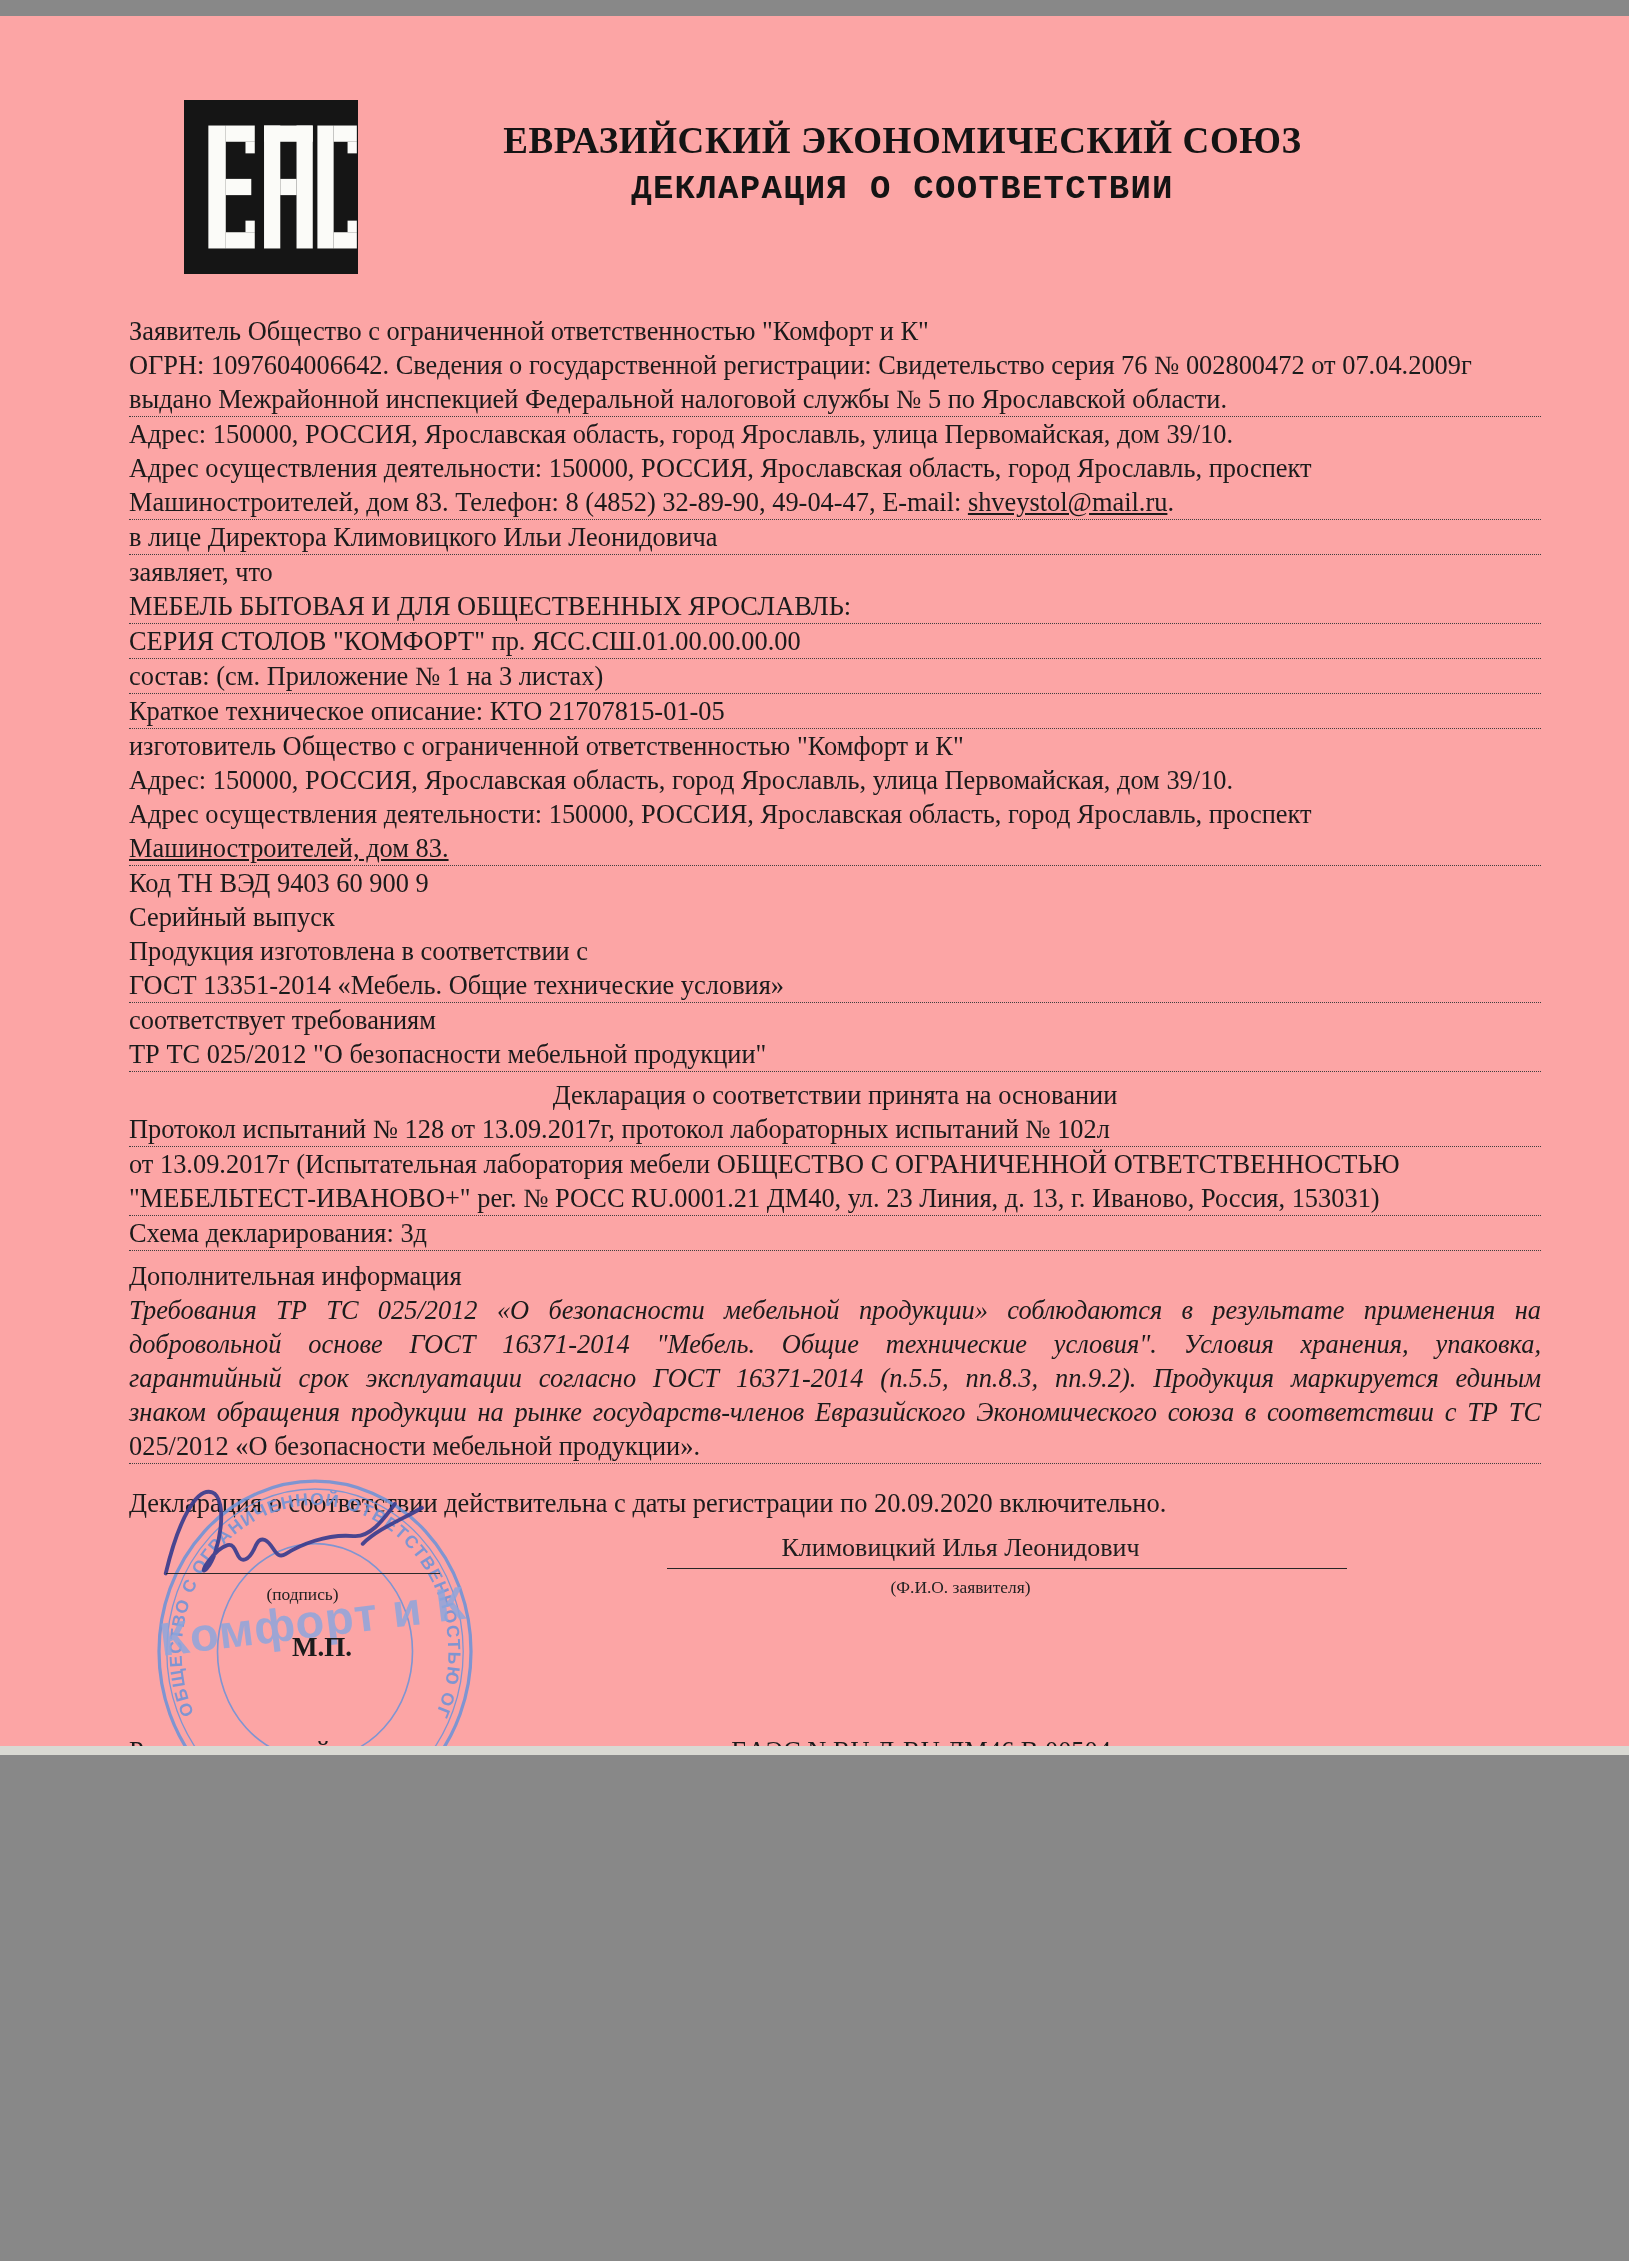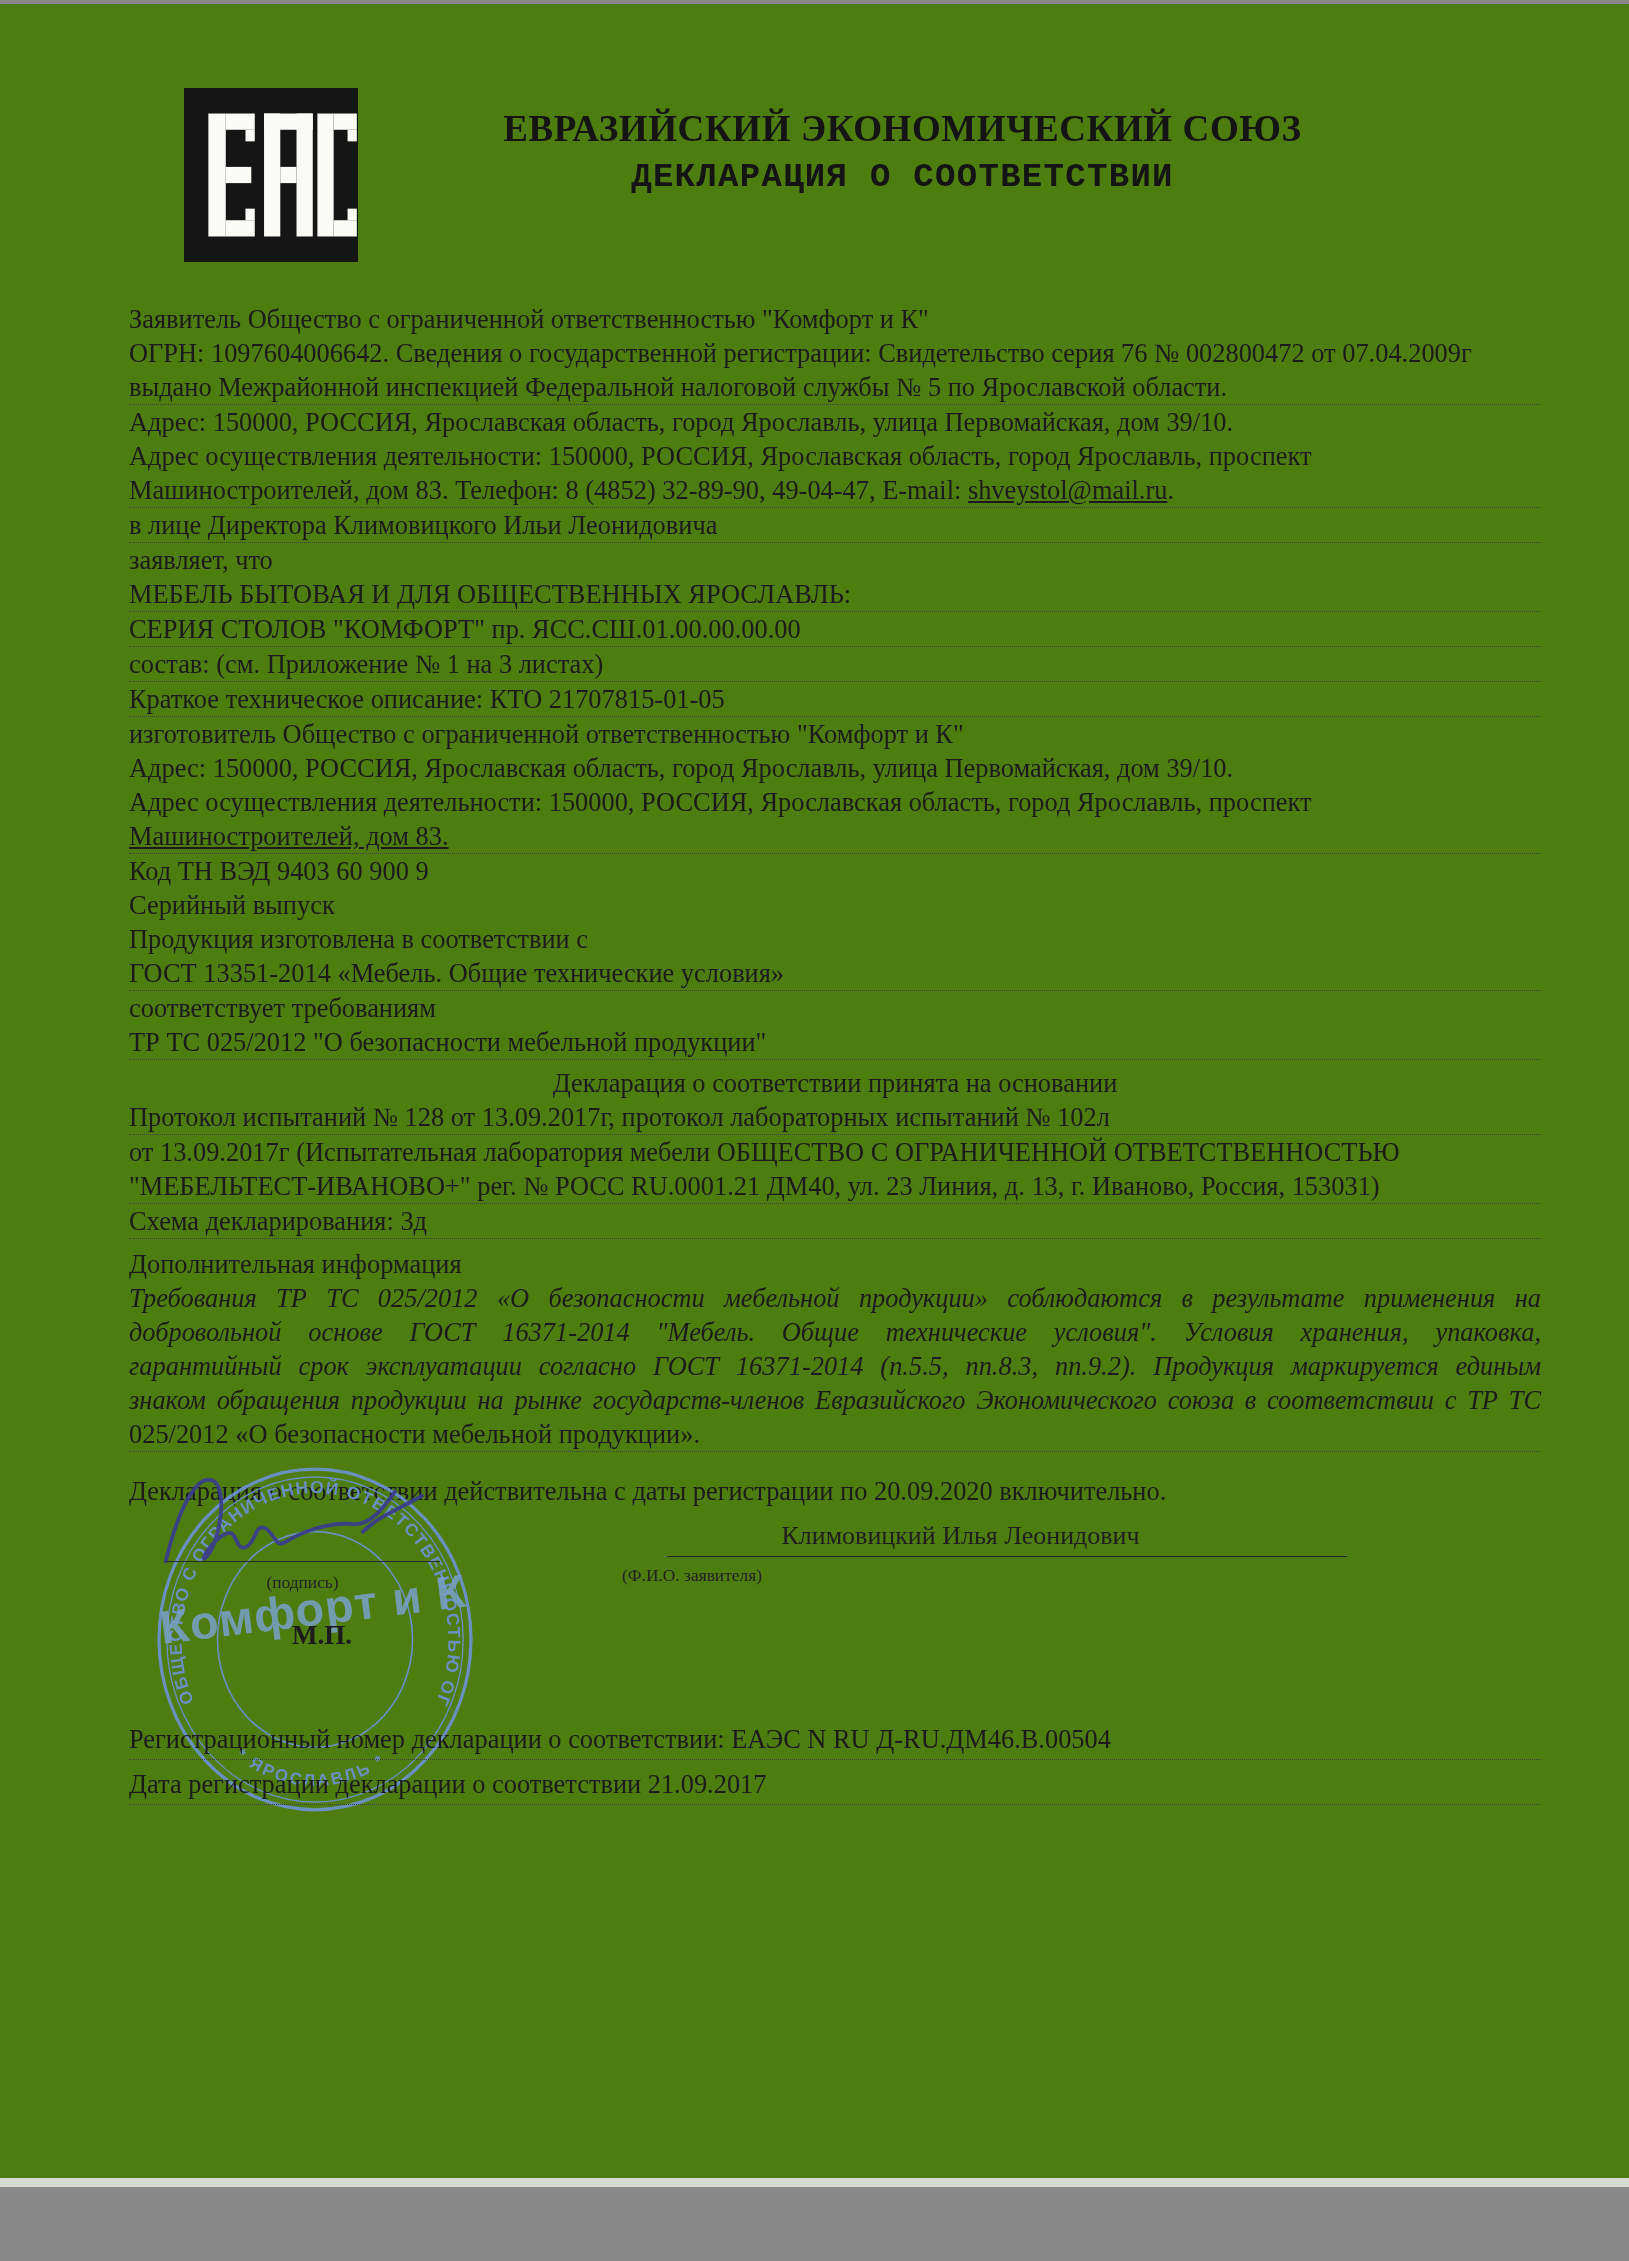--- a/index.html
+++ b/index.html
@@ -1,18 +1,18 @@
 <!DOCTYPE html>
 <html style="font-size:10.3px"><head>
 <meta charset="utf-8">
 <style>
   html,body{margin:0;padding:0;background:#888;}
   .page{
-    position:relative;width:1630px;height:2183px;margin:4px auto;
-    background:#4d7c0f;overflow:hidden;
+    position:relative;width:1630px;height:1739px;margin:16px auto;
+    background:#fca5a5;overflow:hidden;
     font-family:"Liberation Serif","DejaVu Serif",serif;color:#1b1b1b;
   }
   
   .eac-logo{position:absolute;left:184px;top:84px;width:174px;height:174px;}
   .title{position:absolute;left:277px;top:103px;width:1251px;text-align:center;font-weight:bold;color:#141414;}
   .t1{font-size:37px;letter-spacing:0.6px;}
   .t2{font-size:34px;margin-top:7.7px;letter-spacing:1.3px;font-family:Liberation Mono, monospace;}
   
   .doc-body{position:absolute;left:129px;top:298px;width:1412px;}
   .line{font-size:26.4px;line-height:34px;white-space:normal;}
@@ -22,21 +22,21 @@
   .u{text-decoration:underline;}
   
   .sig-block{position:absolute;left:129px;top:1460px;width:1412px;height:361px;}
   .stamp-svg{position:absolute;left:23px;top:0;width:326px;height:351px;opacity:.88;}
   .ink-svg{position:absolute;left:26px;top:6.4px;width:297px;height:103px;}
   .sig-line{position:absolute;left:37px;top:97px;width:274px;border-top:1.9px solid #2a2a2a;}
   .sig-caption{position:absolute;left:106px;top:108px;width:135px;text-align:center;font-size:17.4px;color:#222;}
   .mp-label{position:absolute;left:146px;top:156px;width:77px;text-align:right;font-size:27px;font-weight:bold;color:#1b1b1b;}
   .fio-name{position:absolute;left:493px;top:57px;width:677px;text-align:center;font-size:26px;color:#1e1e1e;}
   .fio-line{position:absolute;left:538px;top:92px;width:680px;border-top:1.9px solid #262626;}
-  .fio-caption{position:absolute;left:493px;top:101px;width:677px;font-size:17.4px;color:#222;}
+  .fio-caption{position:absolute;left:493px;top:101px;width:677px;text-align:center;font-size:17.4px;color:#222;}
   
   .doc-footer{position:absolute;left:129px;top:1716px;width:1412px;}
   .doc-footer .line{line-height:39px;margin-bottom:5.2px;}
   
   .scan-band{position:absolute;left:0;bottom:0;width:100%;height:9px;background:#d9d9d3;}
   .smudge1{position:absolute;left:709px;top:2228px;width:71px;height:13px;background:#b9b9b3;border-radius:50%;filter:blur(2.6px);opacity:.7;}
   .smudge2{position:absolute;left:870px;top:2223px;width:30px;height:14px;background:#c2c2bc;border-radius:50%;filter:blur(1.9px);opacity:.55;transform:rotate(-20deg);}
 </style>
 </head>
 <body>

